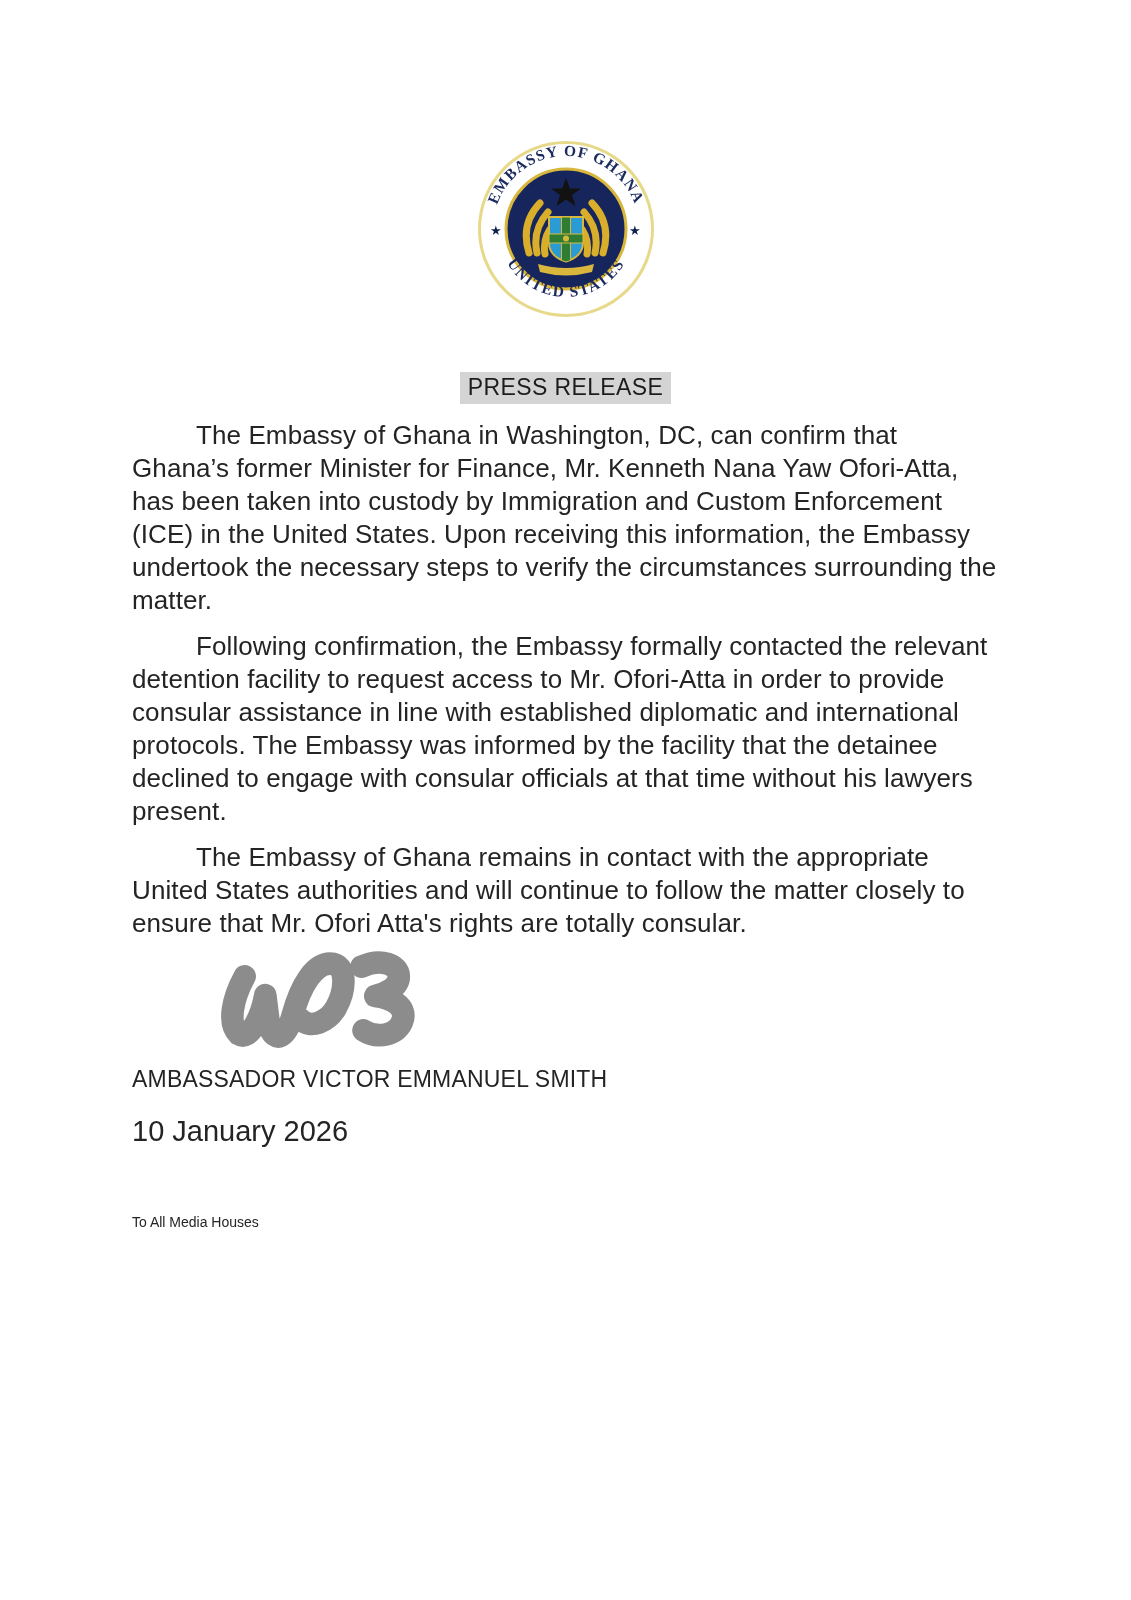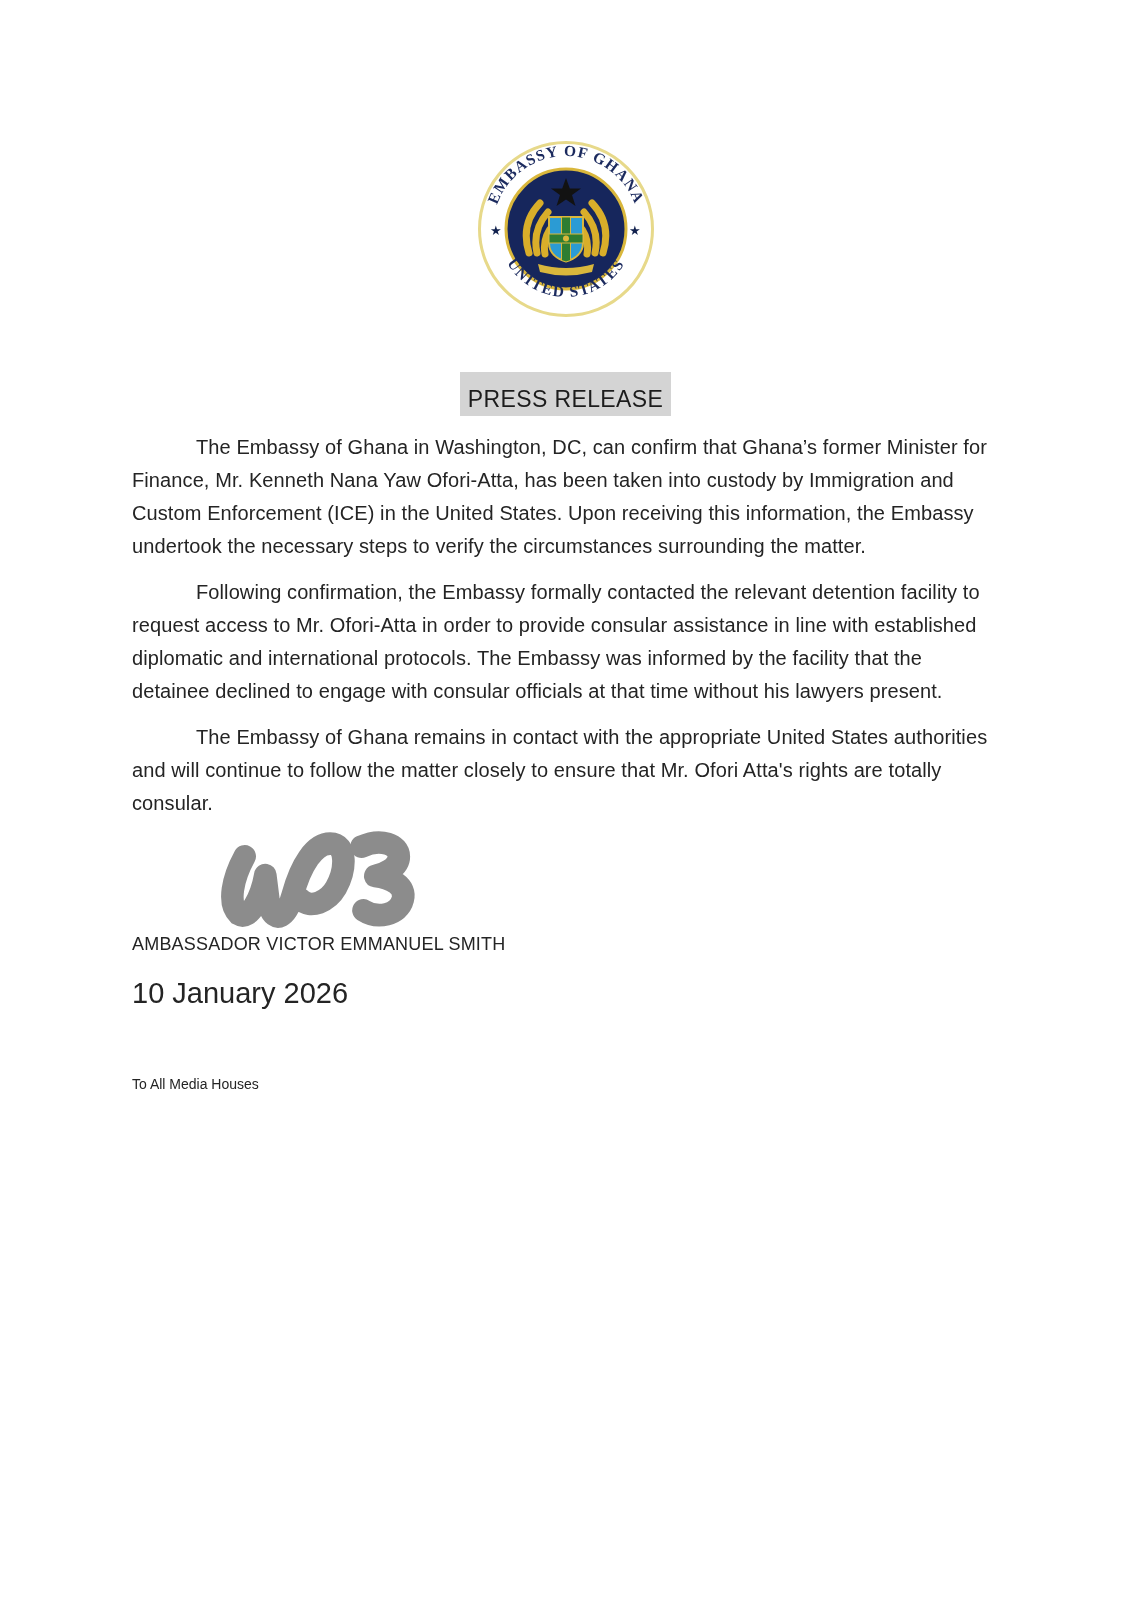--- a/index.html
+++ b/index.html
@@ -21,21 +21,21 @@
   }
   .seal { width: 178px; height: 178px; }
 
   .press-release-row {
     margin-top: 54px;
     text-align: center;
   }
   .press-release-badge {
     display: inline-block;
     background: #d4d4d4;
-    padding: 14px 8px 3px 8px;
+    padding: 2px 8px 3px 8px;
     font-size: 23px;
     letter-spacing: 0.4px;
     color: #1c1c1c;
   }
 
   .doc-title {
     margin-top: 20px;
     text-align: center;
     font-weight: bold;
     font-size: 23.5px;
@@ -50,39 +50,39 @@
     text-decoration-thickness: 2px;
     text-underline-offset: 5px;
     letter-spacing: -0.2px;
     white-space: nowrap;
   }
 
   .body-para {
     margin: 0;
     margin-top: 14px;
     width: 868px;
-    font-size: 20px;
+    font-size: 26px;
     line-height: 33px;
     text-indent: 64px;
     color: #242424;
     letter-spacing: 0.1px;
   }
   .body-para:first-of-type { margin-top: 15px; }
   .body-para + .body-para { margin-top: 13px; }
 
   .signature-wrap {
     margin-top: 4px;
     margin-left: 78px;
     height: 108px;
   }
   .signature-svg { width: 252px; height: 108px; }
 
   .signatory {
-    margin-top: 2px;
-    font-size: 18px;
+    margin-top: 14px;
+    font-size: 23px;
     color: #242424;
     letter-spacing: 0.2px;
   }
   .date-line {
     margin-top: 22px;
     font-size: 29px;
     color: #242424;
   }
   .addressee {
     margin-top: 66px;

